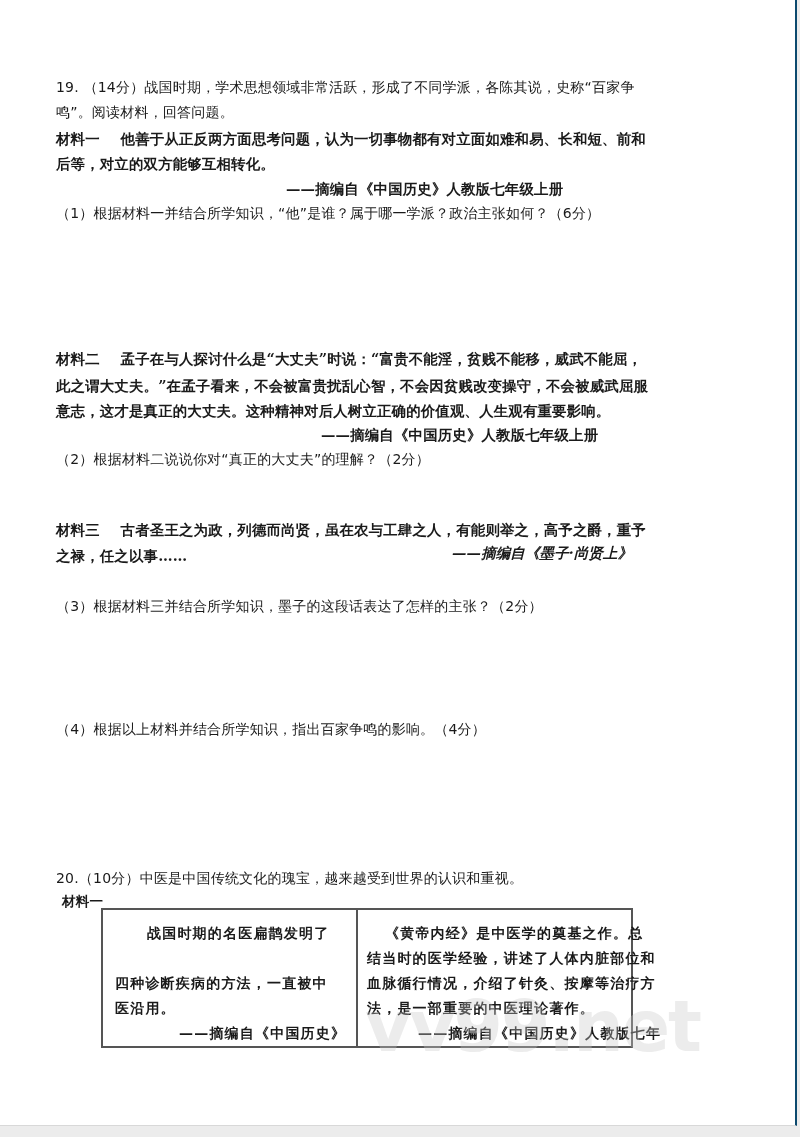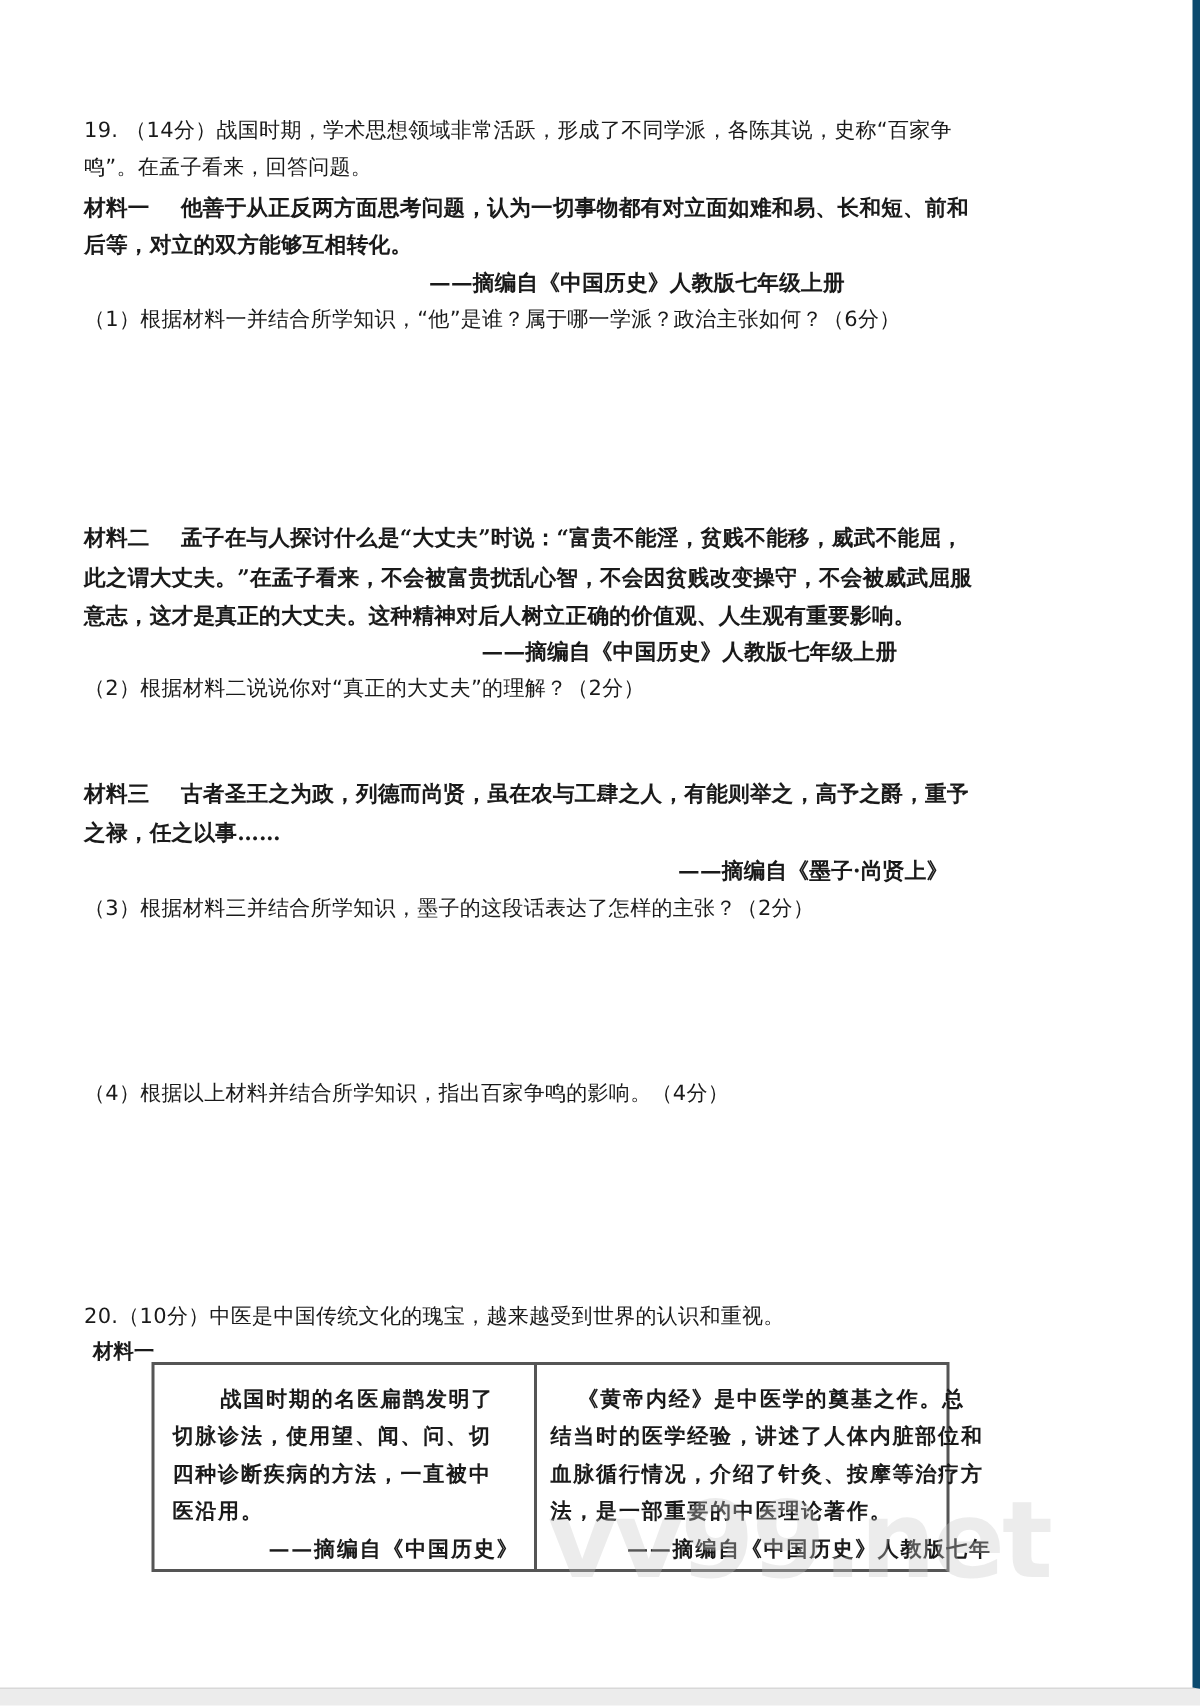--- a/index.html
+++ b/index.html
@@ -5,21 +5,21 @@
     html, body { margin: 0; padding: 0; }
     body {
       width: 800px; height: 1137px; position: relative; overflow: hidden;
       background: #ececec;
       font-family: "DejaVu Serif", "Liberation Serif", serif;
       color: #1a1a1a;
     }
     .page {
       position: absolute; left: 0; top: 0; width: 795px; height: 1125px;
       background: #ffffff;
-      border-right: 6px solid #0c4a6e;
+      border-right: 2px solid #0c4a6e;
       border-bottom: 1px solid #d8d8d8;
     }
     .line {
       position: absolute; white-space: nowrap;
       font-size: 14.4px; line-height: 20px; letter-spacing: 0.2px;
     }
     .q { font-family: "DejaVu Sans", "Liberation Sans", sans-serif; font-size: 14px; }
     .bold { font-weight: bold; }
     .src { font-weight: bold; }
     .tbl {
@@ -38,47 +38,46 @@
       color: rgba(200,200,200,0.35); white-space: nowrap;
       pointer-events: none;
     }
   </style>
 </head>
 <body>
 
 <div class="page">
 
   <div class="line q" style="left:56px; top:77px;">19. （14分）战国时期，学术思想领域非常活跃，形成了不同学派，各陈其说，史称“百家争</div>
-  <div class="line q" style="left:56px; top:102px;">鸣”。在孟子看来，回答问题。</div>
+  <div class="line q" style="left:56px; top:102px;">鸣”。阅读材料，回答问题。</div>
 
   <div class="line bold" style="left:56px; top:129px; white-space:pre;">材料一    他善于从正反两方面思考问题，认为一切事物都有对立面如难和易、长和短、前和</div>
   <div class="line bold" style="left:56px; top:154px;">后等，对立的双方能够互相转化。</div>
   <div class="line src" style="left:286px; top:179px;">——摘编自《中国历史》人教版七年级上册</div>
   <div class="line q" style="left:56px; top:203px;">（1）根据材料一并结合所学知识，“他”是谁？属于哪一学派？政治主张如何？（6分）</div>
 
   <div class="line bold" style="left:56px; top:349px; white-space:pre;">材料二    孟子在与人探讨什么是“大丈夫”时说：“富贵不能淫，贫贱不能移，威武不能屈，</div>
   <div class="line bold" style="left:56px; top:376px;">此之谓大丈夫。”在孟子看来，不会被富贵扰乱心智，不会因贫贱改变操守，不会被威武屈服</div>
   <div class="line bold" style="left:56px; top:401px;">意志，这才是真正的大丈夫。这种精神对后人树立正确的价值观、人生观有重要影响。</div>
   <div class="line src" style="left:321px; top:425px;">——摘编自《中国历史》人教版七年级上册</div>
   <div class="line q" style="left:56px; top:449px;">（2）根据材料二说说你对“真正的大丈夫”的理解？（2分）</div>
 
   <div class="line bold" style="left:56px; top:520px; white-space:pre;">材料三    古者圣王之为政，列德而尚贤，虽在农与工肆之人，有能则举之，高予之爵，重予</div>
   <div class="line bold" style="left:56px; top:546px;">之禄，任之以事……</div>
-  <div class="line src" style="left:452px; top:571px;">——摘编自《墨子·尚贤上》</div>
+  <div class="line src" style="left:452px; top:543px;font-style:italic;">——摘编自《墨子·尚贤上》</div>
   <div class="line q" style="left:56px; top:596px;">（3）根据材料三并结合所学知识，墨子的这段话表达了怎样的主张？（2分）</div>
 
   <div class="line q" style="left:56px; top:719px;">（4）根据以上材料并结合所学知识，指出百家争鸣的影响。（4分）</div>
 
   <div class="line q" style="left:56px; top:868px;">20.（10分）中医是中国传统文化的瑰宝，越来越受到世界的认识和重视。</div>
   <div class="line bold" style="left:62px; top:891px; font-size:13.5px;">材料一</div>
 
   <div class="tbl">
     <div class="cell c1">
       <div class="line" style="left:44px; top:13px;">战国时期的名医扁鹊发明了</div>
-      <div class="line" style="left:12px; top:38px;">切脉诊法，使用望、闻、问、切</div>
       <div class="line" style="left:12px; top:63px;">四种诊断疾病的方法，一直被中</div>
       <div class="line" style="left:12px; top:88px;">医沿用。</div>
       <div class="line" style="left:76px; top:113px;">——摘编自《中国历史》</div>
     </div>
     <div class="cell c2">
       <div class="line" style="left:27px; top:13px;">《黄帝内经》是中医学的奠基之作。总</div>
       <div class="line" style="left:9px; top:38px;">结当时的医学经验，讲述了人体内脏部位和</div>
       <div class="line" style="left:9px; top:63px;">血脉循行情况，介绍了针灸、按摩等治疗方</div>
       <div class="line" style="left:9px; top:88px;">法，是一部重要的中医理论著作。</div>
       <div class="line" style="left:60px; top:113px;">——摘编自《中国历史》人教版七年</div>

